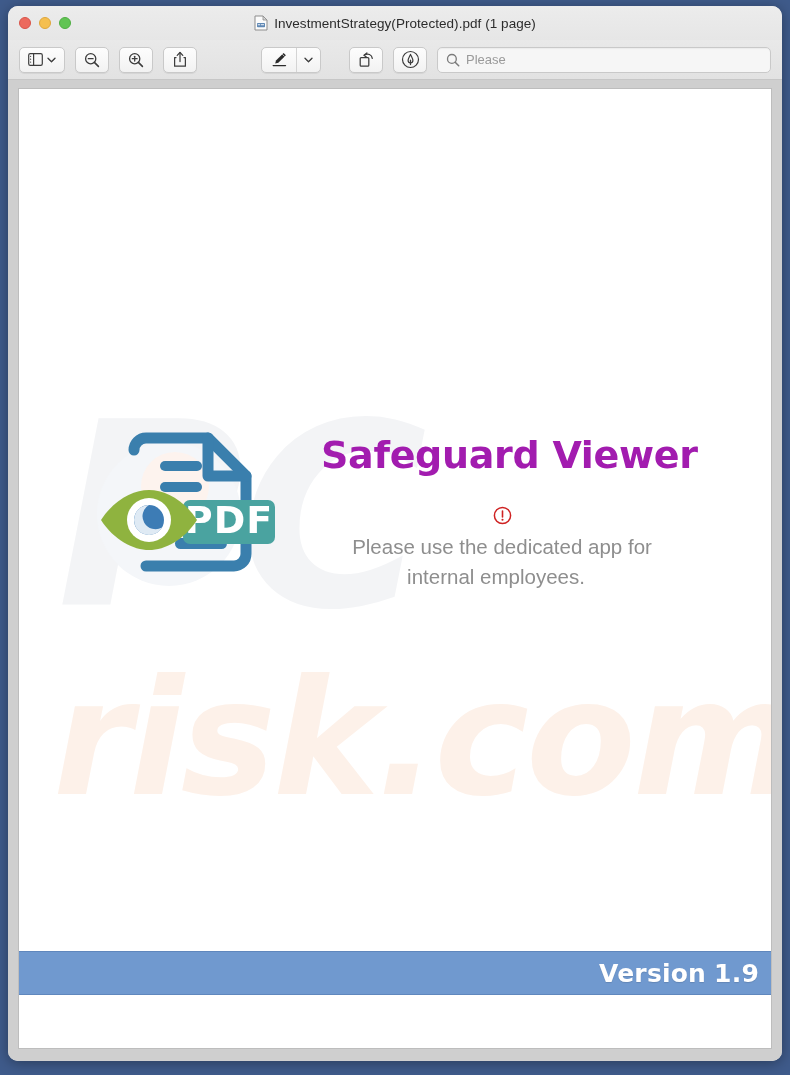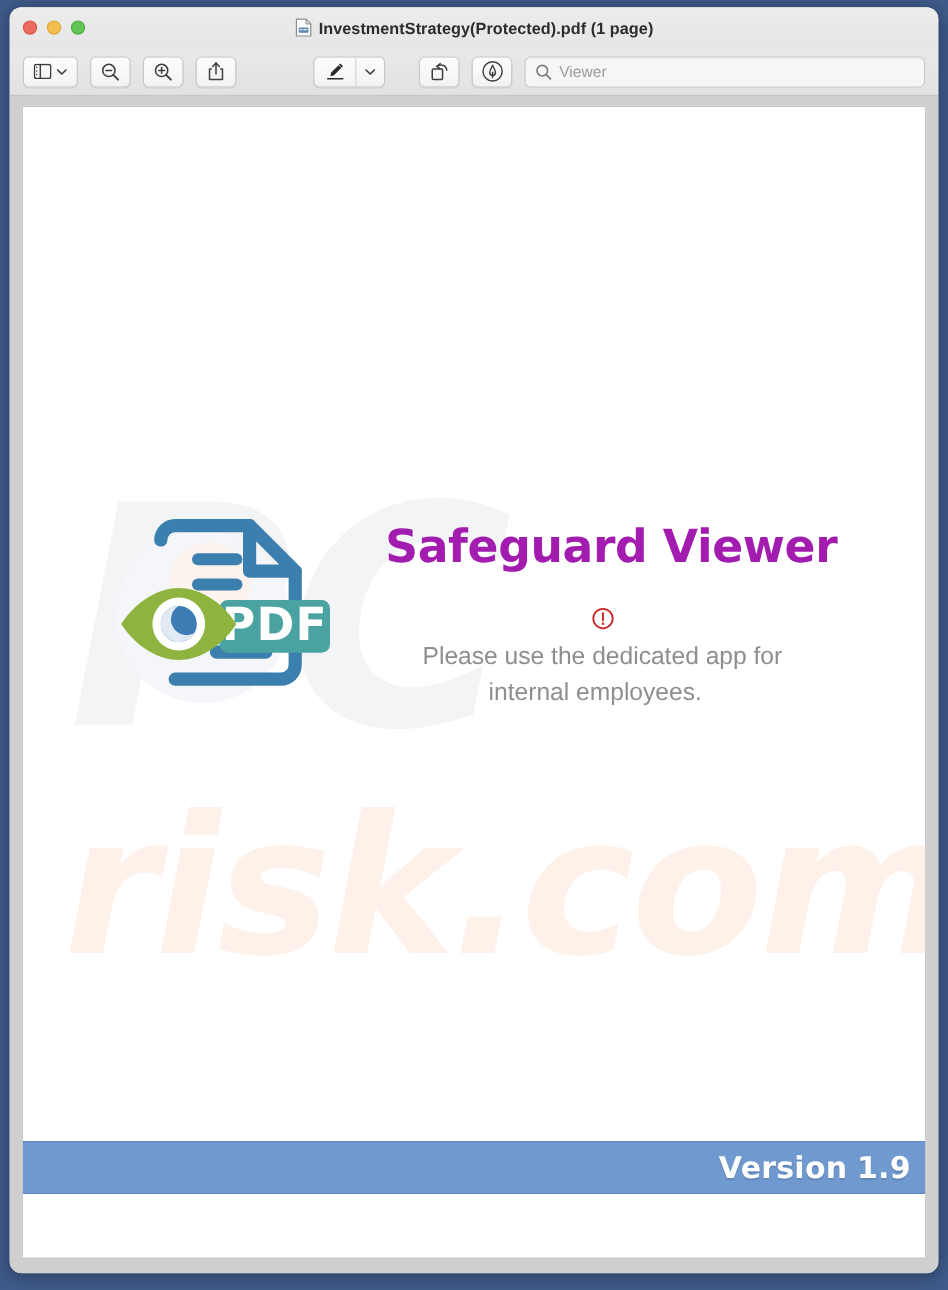--- a/index.html
+++ b/index.html
@@ -66,21 +66,21 @@
     gap: 6px;
   }
   .title-icon {
     width: 14px; height: 16px;
     flex: none;
     display: block;
   }
   .title-text {
     font-size: 13.5px;
     color: #2c2c2c;
-    font-weight: 700;
+    font-weight: 400;
     letter-spacing: 0.05px;
     white-space: nowrap;
   }
 
   
   .toolbar {
     height: 40px;
     background: linear-gradient(#e9e9e9, #e2e2e2);
     border-bottom: 1px solid #c6c6c6;
     display: flex;
@@ -386,21 +386,21 @@
       </span>
     </div>
 
     <div class="search-field">
       <span>
         <svg class="ic" width="14" height="14" viewBox="0 0 14 14">
           <circle cx="5.9" cy="5.9" r="4.4" fill="none" stroke="#7b7b7b" stroke-width="1.35"></circle>
           <line x1="9.2" y1="9.2" x2="12.7" y2="12.7" stroke="#7b7b7b" stroke-width="1.55" stroke-linecap="round"></line>
         </svg>
       </span>
-      <span class="search-placeholder">Viewer</span>
+      <span class="search-placeholder">Please</span>
     </div>
   </div>
 
   <div class="page-area">
     <div class="pdf-page">
 
       <div class="wm wm-pc">PC</div>
       <div class="wm wm-risk">risk.com</div>
 
       <div class="hero">

